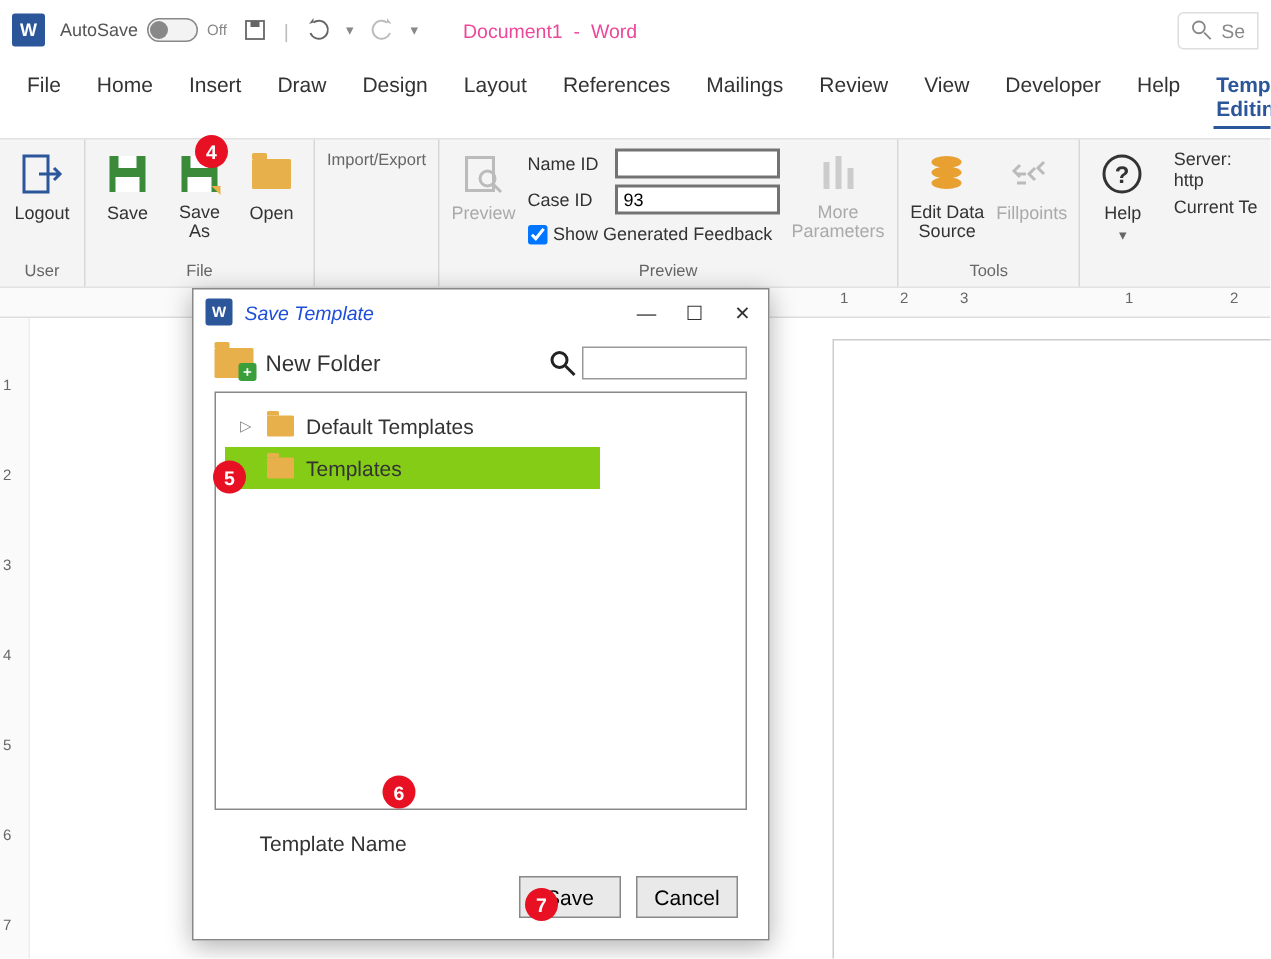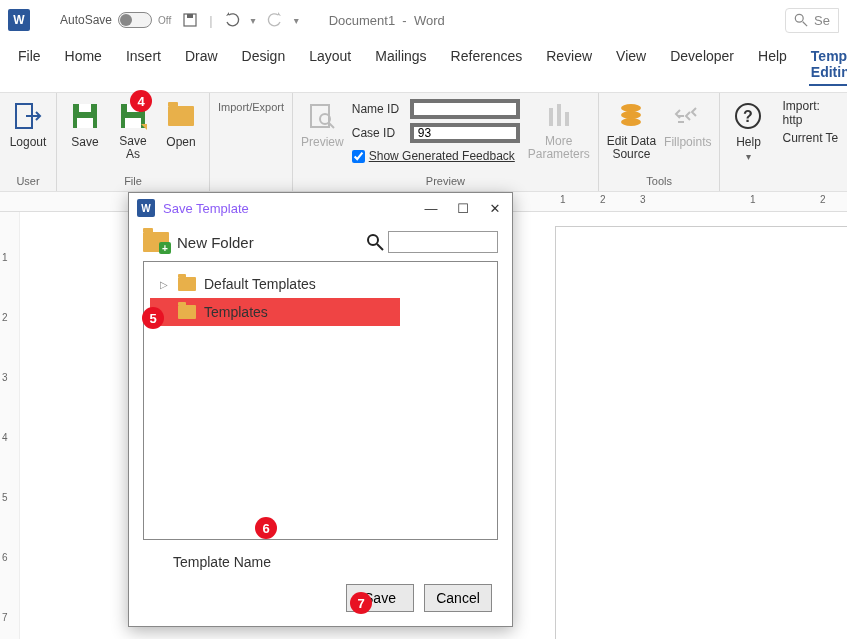--- a/index.html
+++ b/index.html
@@ -1,25 +1,25 @@
 <!DOCTYPE html>
 <html><head>
 <meta charset="utf-8">
 <style>
 * { box-sizing: border-box; margin: 0; padding: 0; font-family: "Segoe UI", Tahoma, sans-serif; }
 body { width: 847px; height: 639px; overflow: hidden; background: #fff; position: relative; font-size: 13px; color: #333; }
 
 
 .titlebar { height: 40px; background: #fff; display: flex; align-items: center; padding: 0 8px; gap: 10px; border-bottom: 0; }
 .word-badge { width: 22px; height: 22px; background: #2b579a; color: #fff; font-weight: bold; font-size: 12px; display: flex; align-items: center; justify-content: center; border-radius: 2px; }
-.autosave { display: flex; align-items: center; gap: 6px; font-size: 12px; color: #555; margin-left: 20px; }
+.autosave { display: flex; align-items: center; gap: 6px; font-size: 12px; color: #555; }
 .toggle { width: 34px; height: 16px; border: 1px solid #888; border-radius: 8px; position: relative; background: #f3f3f3; }
 .toggle::before { content: ""; width: 12px; height: 12px; background: #888; border-radius: 50%; position: absolute; top: 1px; left: 1px; }
 .qat-icon { width: 18px; height: 18px; display: flex; align-items: center; justify-content: center; color: #666; }
-.titlebar .doc-title { color: #737373; font-size: 13px; margin-left: 20px; }
+.titlebar .doc-title { color: #ec4899; font-size: 13px; margin-left: 20px; }
 .searchbox-tb { margin-left: auto; display: flex; align-items: center; gap: 6px; color: #888; padding: 4px 8px; border: 1px solid #ddd; border-radius: 4px 0 0 4px; }
 
 
 .tabs { display: flex; gap: 20px; padding: 4px 16px 6px; font-size: 14px; }
 .tabs .tab { padding: 4px 2px; cursor: pointer; }
 .tabs .tab.active { color: #2b579a; border-bottom: 2px solid #2b579a; font-weight: 600; }
 
 
 .ribbon { background: #f4f4f4; border-top: 1px solid #e1e1e1; border-bottom: 1px solid #e1e1e1; display: flex; height: 100px; }
 .group { border-right: 1px solid #d8d8d8; padding: 6px 8px 2px; display: flex; flex-direction: column; justify-content: space-between; }
@@ -27,50 +27,50 @@
 .group-label { text-align: center; font-size: 11px; color: #666; padding: 2px 0; }
 .rbtn { display: flex; flex-direction: column; align-items: center; gap: 2px; font-size: 12px; color: #333; cursor: pointer; min-width: 40px; }
 .rbtn.disabled { color: #aaa; }
 .rbtn .ico { width: 34px; height: 34px; display: flex; align-items: center; justify-content: center; }
 .rbtn .stack { text-align: center; line-height: 1.1; }
 
 
 .preview-fields { display: flex; flex-direction: column; gap: 4px; font-size: 12px; }
 .preview-fields .row { display: flex; align-items: center; gap: 4px; }
 .preview-fields label { width: 54px; color: #333; }
-.preview-fields input[type=text] { width: 110px; height: 20px; border: 4px solid #737373; padding: 0 4px; font-size: 12px; }
-.checkbox-row { display: flex; align-items: center; gap: 4px; font-size: 12px; margin-top: 2px; text-decoration: underline; }
+.preview-fields input[type=text] { width: 110px; height: 20px; border: 2px solid #737373; padding: 0 4px; font-size: 12px; }
+.checkbox-row { display: flex; align-items: center; gap: 4px; font-size: 12px; margin-top: 2px; }
 
 .server-info { font-size: 12px; color: #333; display: flex; flex-direction: column; gap: 4px; padding-left: 6px; }
 
 
 .ruler { height: 20px; background: #fafafa; border-bottom: 1px solid #ddd; position: relative; font-size: 10px; color: #666; }
 .ruler .mm { position: absolute; top: 2px; }
 
 
 .canvas-area { position: relative; background: #fff; height: 480px; }
 .page { position: absolute; top: 14px; left: 555px; width: 400px; height: 460px; background: #fff; border: 1px solid #ccc; }
 .vruler { position: absolute; left: 0; top: 0; width: 20px; height: 480px; background: #fafafa; border-right: 1px solid #eee; font-size: 10px; color: #666; }
 .vruler .tick { position: absolute; left: 2px; }
 
 
 .dialog { position: absolute; top: 192px; left: 128px; width: 385px; height: 435px; background: #fff; border: 1px solid #888; box-shadow: 0 4px 16px rgba(0,0,0,0.3); z-index: 100; display: flex; flex-direction: column; }
 .dlg-titlebar { display: flex; align-items: center; padding: 6px 8px; gap: 8px; }
-.dlg-titlebar .title { font-size: 13px; color: #8b5cf6; }
+.dlg-titlebar .title { font-size: 13px; color: #1d4ed8; font-style: italic; }
 .dlg-ctrls { margin-left: auto; display: flex; gap: 14px; color: #333; }
 .dlg-ctrls span { cursor: pointer; width: 18px; text-align: center; }
 .dlg-body { padding: 8px 14px 14px; flex: 1; display: flex; flex-direction: column; }
 .dlg-toolbar { display: flex; align-items: center; gap: 10px; margin-bottom: 8px; }
 .newfolder { display: flex; align-items: center; gap: 8px; font-size: 15px; color: #333; cursor: pointer; }
 .searchwrap { margin-left: auto; display: flex; align-items: center; gap: 4px; }
 .searchwrap input { width: 110px; height: 22px; border: 1px solid #999; }
 .folderlist { border: 1px solid #888; flex: 1; overflow: auto; padding: 8px 6px; }
 .folder-item { display: flex; align-items: center; gap: 8px; padding: 6px 10px; font-size: 14px; cursor: pointer; position: relative; }
 .folder-item .expander { width: 10px; color: #888; font-size: 10px; }
-.folder-item.selected { background: #ef4444; }
+.folder-item.selected { background: #84cc16; }
 .folder-icon-sm { width: 18px; height: 14px; background: #e8b04a; border-radius: 1px; position: relative; }
 .folder-icon-sm::before { content: ""; position: absolute; top: -3px; left: 0; width: 8px; height: 3px; background: #e8b04a; border-radius: 1px 1px 0 0; }
 .folder-icon-lg { width: 26px; height: 20px; background: #e8b04a; border-radius: 1px; position: relative; }
 .folder-icon-lg::before { content: ""; position: absolute; top: -4px; left: 0; width: 10px; height: 4px; background: #e8b04a; border-radius: 1px 1px 0 0; }
 .folder-icon-lg.plus::after { content: "+"; position: absolute; right: -2px; bottom: -2px; background: #3a9e3a; color: #fff; font-size: 10px; width: 12px; height: 12px; display: flex; align-items: center; justify-content: center; border-radius: 2px; font-weight: bold; }
 .tname-row { display: flex; align-items: flex-start; gap: 10px; margin: 14px 0 14px 30px; font-size: 14px; }
 .tname-row input { flex: 1; height: 26px; border: 1px solid #999; padding: 0 6px; font-size: 14px; margin-right: 16px;}
 .dlg-buttons { display: flex; justify-content: flex-end; gap: 10px; padding-right: 6px; }
 .dlg-buttons button { min-width: 68px; height: 28px; background: #e9e9e9; border: 1px solid #888; font-size: 14px; cursor: pointer; }
 
@@ -124,22 +124,22 @@
   </div>
 </div>
 
 <div class="tabs">
   <div class="tab">File</div>
   <div class="tab">Home</div>
   <div class="tab">Insert</div>
   <div class="tab">Draw</div>
   <div class="tab">Design</div>
   <div class="tab">Layout</div>
+  <div class="tab">References</div>
   <div class="tab">Mailings</div>
-  <div class="tab">References</div>
   <div class="tab">Review</div>
   <div class="tab">View</div>
   <div class="tab">Developer</div>
   <div class="tab">Help</div>
   <div class="tab active">Template Editing</div>
 </div>
 
 <div class="ribbon">
   <div class="group">
     <div class="group-content">
@@ -267,21 +267,21 @@
         <div class="ico">
           <svg width="30" height="30" viewBox="0 0 30 30">
               <circle cx="15" cy="15" r="12" fill="none" stroke="#333" stroke-width="2"></circle>
               <text x="15" y="21" text-anchor="middle" font-size="16" font-weight="bold" fill="#333">?</text>
             </svg>
         </div>
         <span>Help</span>
         <span style="font-size:10px;color:#666;">▾</span>
       </div>
       <div class="server-info">
-        <div><span>Import:</span> <span>http</span></div>
+        <div><span>Server:</span> <span>http</span></div>
         <div>Current Te</div>
       </div>
     </div>
     <div class="group-label">&nbsp;</div>
   </div>
 </div>
 
 <div class="ruler">
   <span class="mm" style="left:560px;">1</span>
   <span class="mm" style="left:600px;">2</span>

